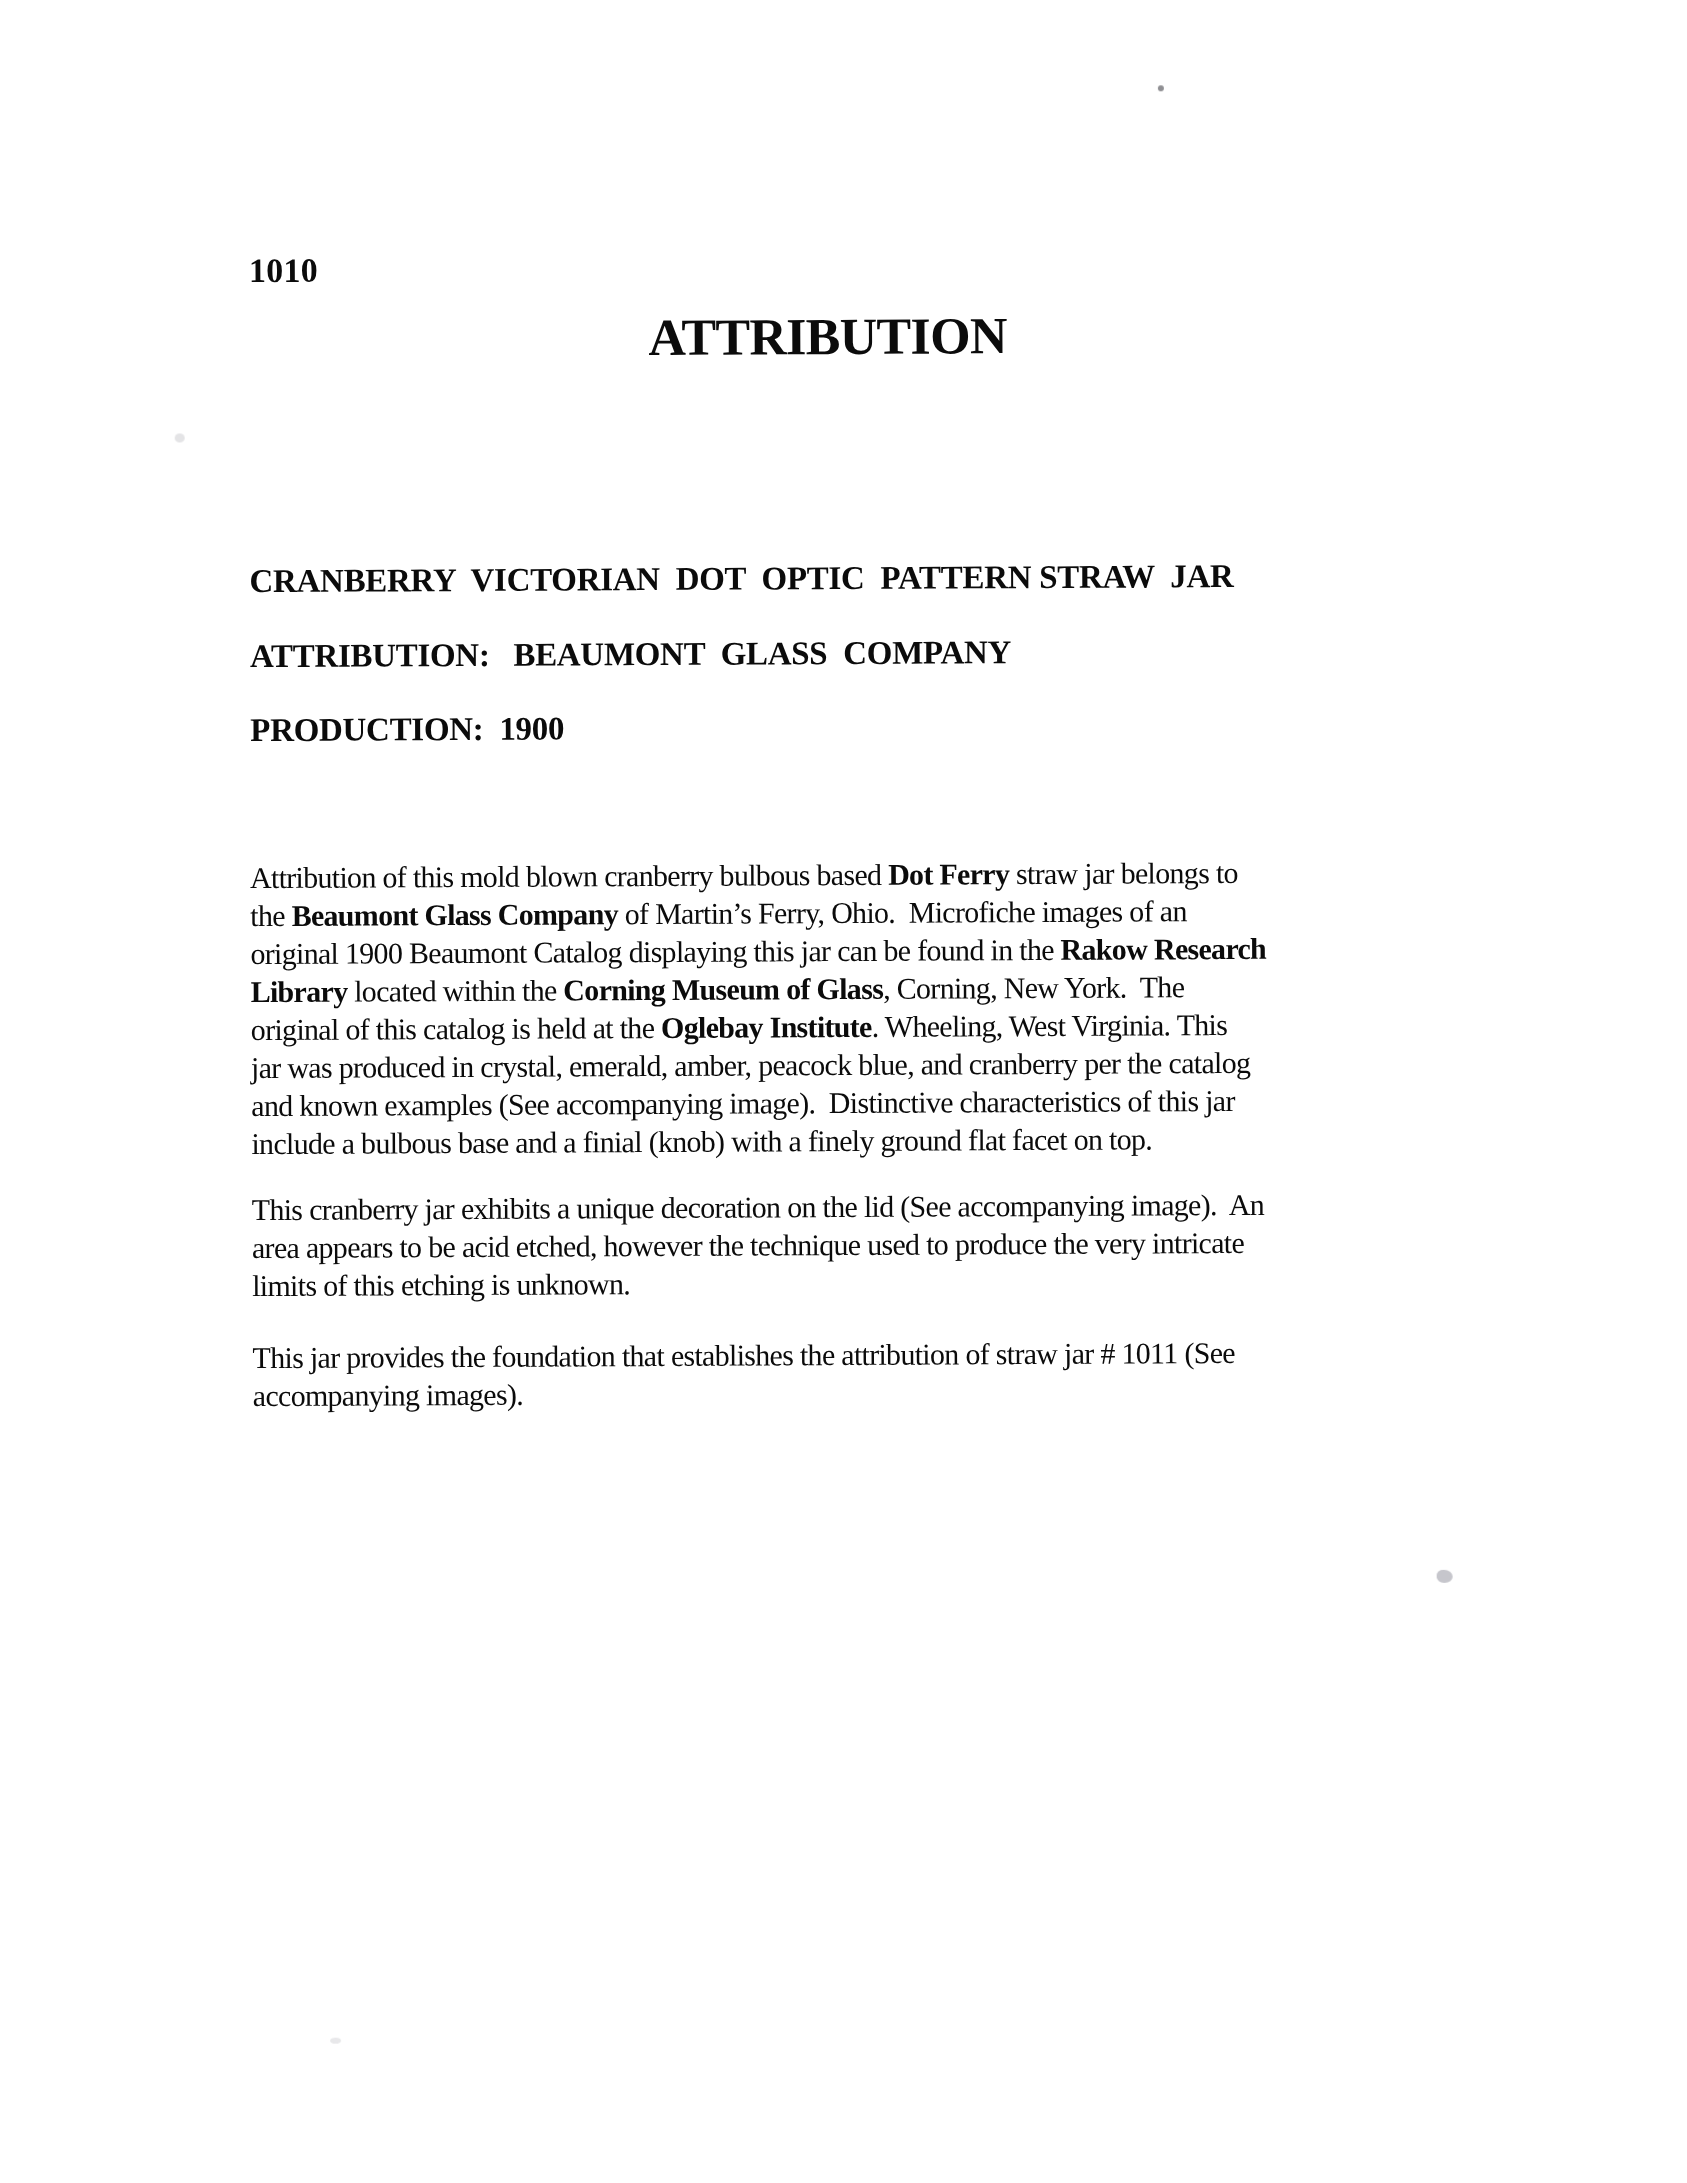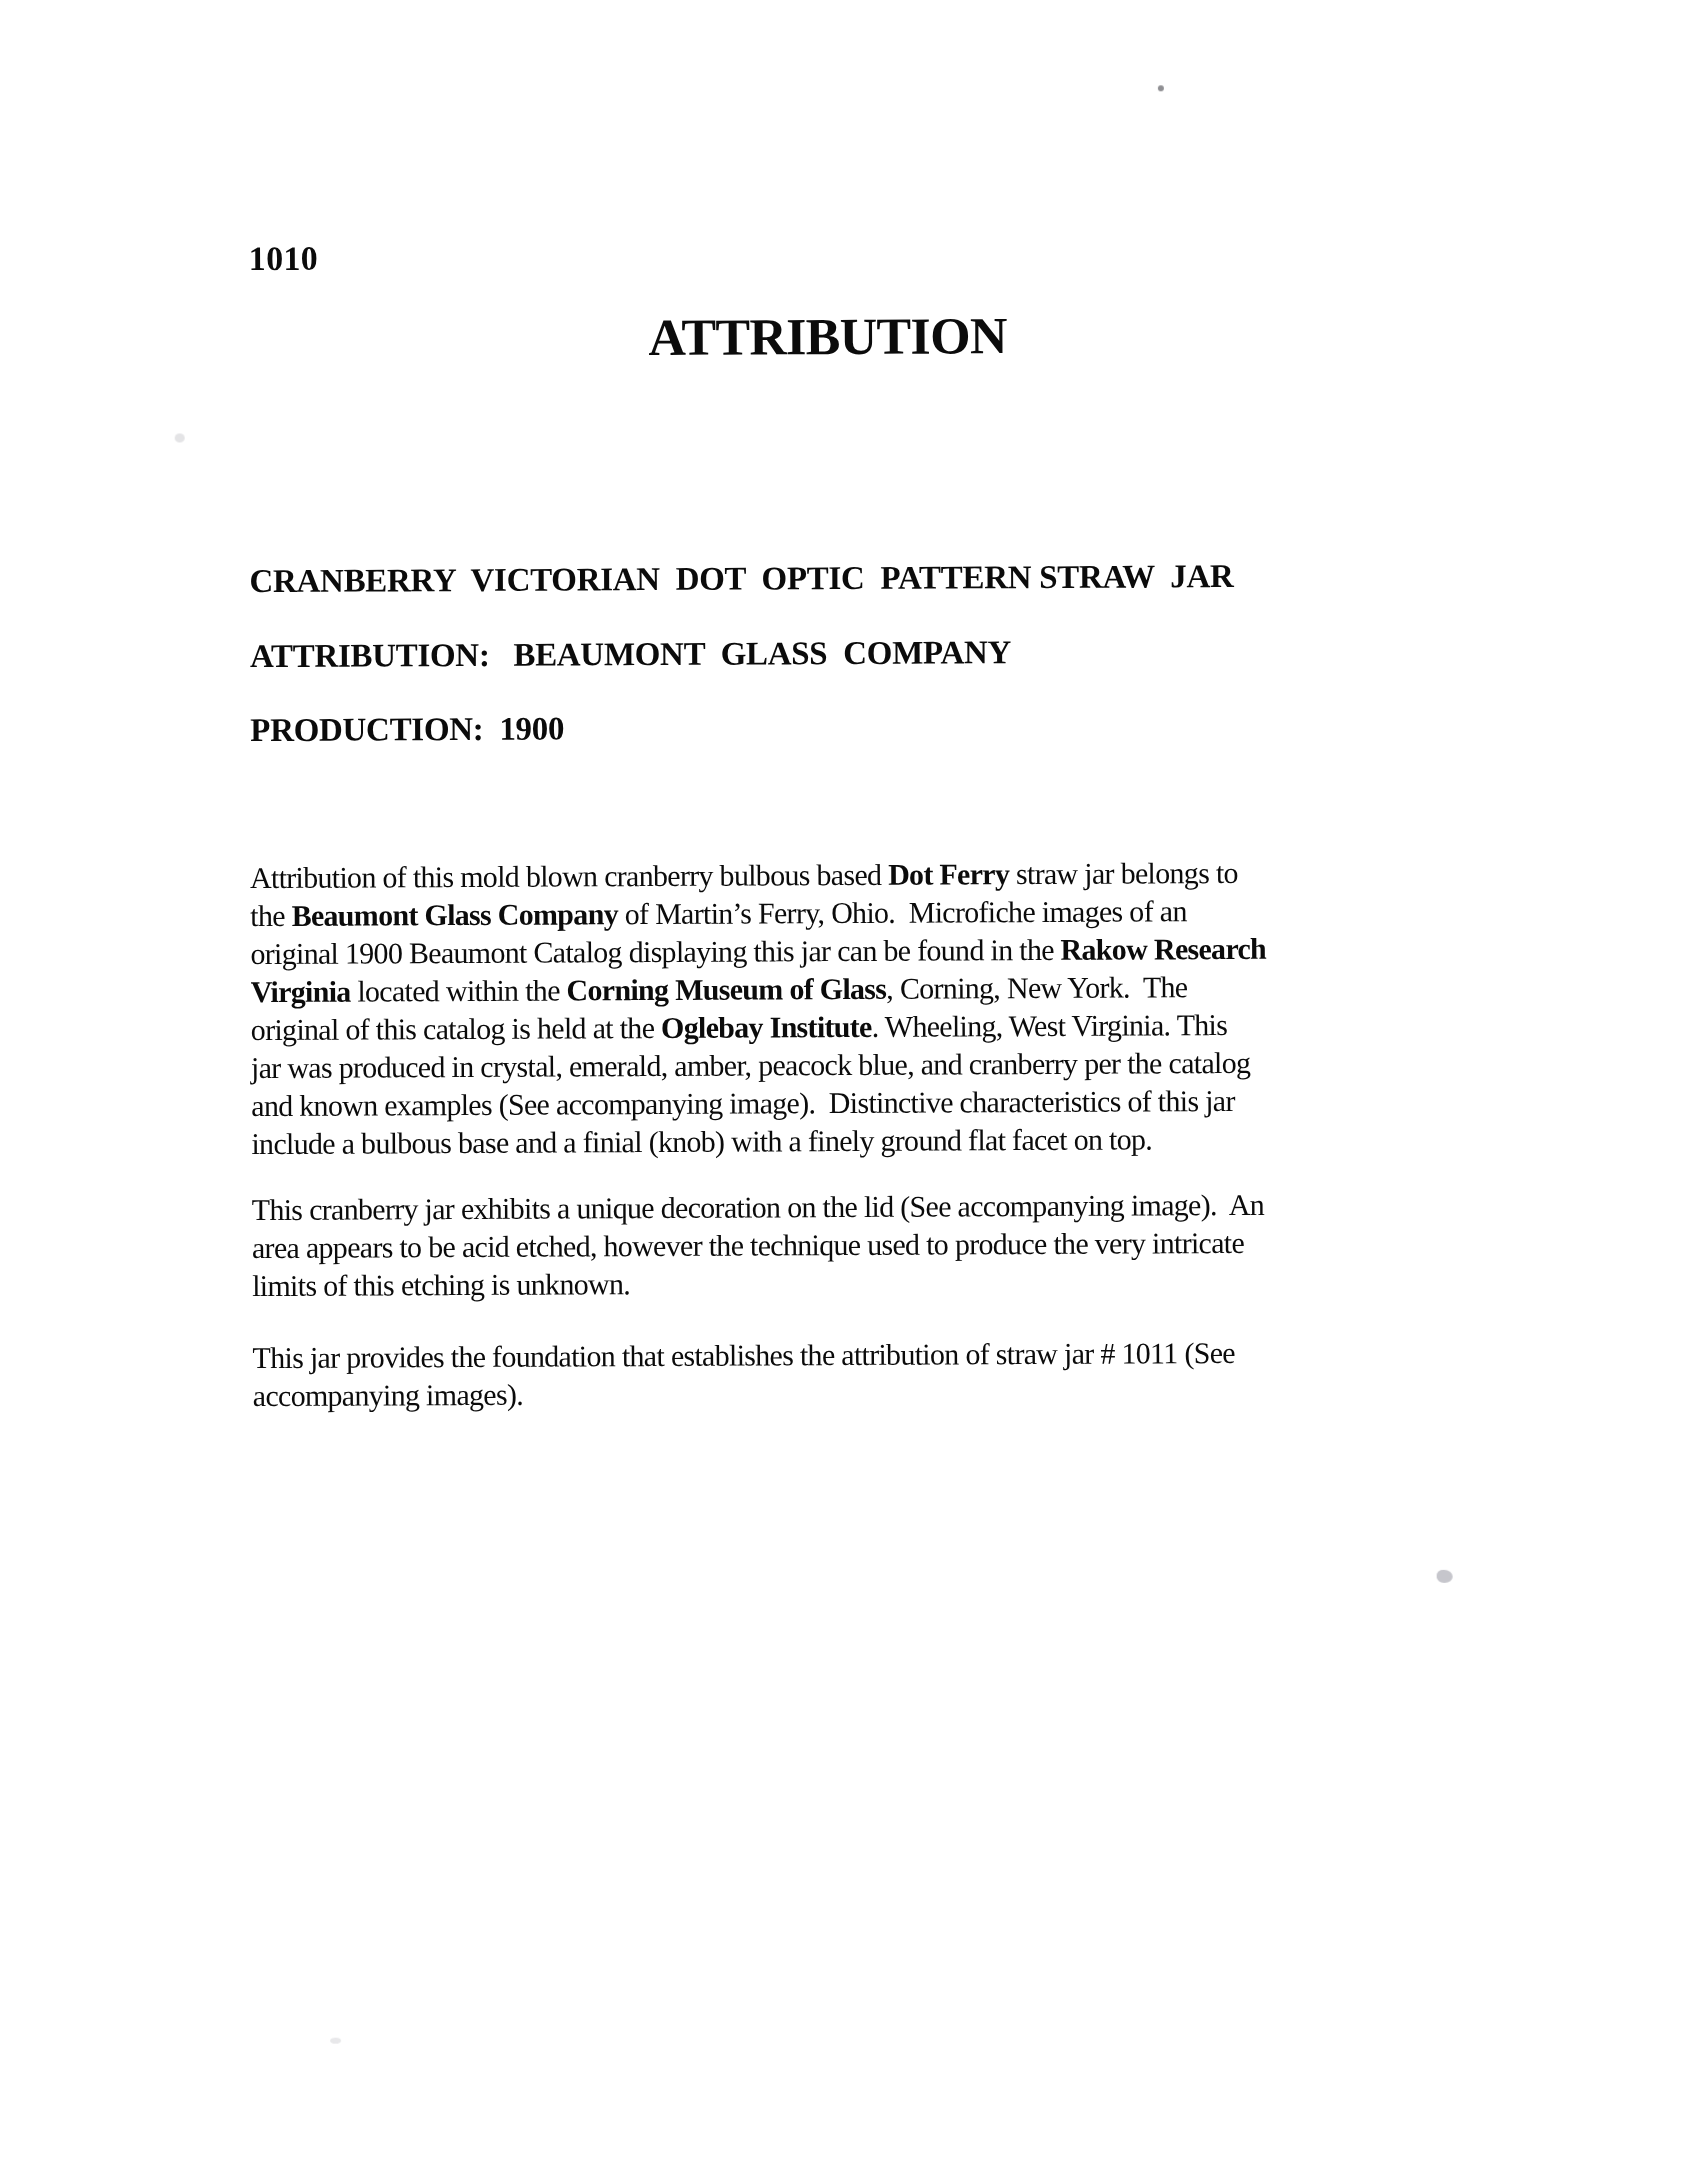--- a/index.html
+++ b/index.html
@@ -18,21 +18,21 @@
   }
   .content {
     position: absolute;
     left: 0; top: 0; right: 0; bottom: 0;
     transform: rotate(-0.3deg);
     transform-origin: 50% 40%;
   }
   .page-number {
     position: absolute;
     left: 252px;
-    top: 239px;
+    top: 251px;
     font-size: 34px;
     font-weight: bold;
     letter-spacing: 0.3px;
     line-height: 1;
     white-space: pre;
   }
   .doc-title {
     position: absolute;
     left: -13.2px;
     top: 311px;
@@ -113,21 +113,21 @@
     <div class="heading heading-1">CRANBERRY  VICTORIAN  DOT  OPTIC  PATTERN STRAW  JAR</div>
 
     <div class="heading heading-2">ATTRIBUTION:   BEAUMONT  GLASS  COMPANY</div>
 
     <div class="heading heading-3">PRODUCTION:  1900</div>
 
     <div class="paragraph paragraph-1">
         <div class="line"><span>Attribution of this mold blown cranberry bulbous based </span><span class="b">Dot Ferry</span><span> straw jar belongs to</span></div>
         <div class="line"><span>the </span><span class="b">Beaumont Glass Company</span><span> of Martin’s Ferry, Ohio.  Microfiche images of an</span></div>
         <div class="line"><span>original 1900 Beaumont Catalog displaying this jar can be found in the </span><span class="b">Rakow Research</span></div>
-        <div class="line"><span class="b">Virginia</span><span> located within the </span><span class="b">Corning Museum of Glass</span><span>, Corning, New York.  The</span></div>
+        <div class="line"><span class="b">Library</span><span> located within the </span><span class="b">Corning Museum of Glass</span><span>, Corning, New York.  The</span></div>
         <div class="line"><span>original of this catalog is held at the </span><span class="b">Oglebay Institute</span><span>. Wheeling, West Virginia. This</span></div>
         <div class="line"><span>jar was produced in crystal, emerald, amber, peacock blue, and cranberry per the catalog</span></div>
         <div class="line"><span>and known examples (See accompanying image).  Distinctive characteristics of this jar</span></div>
         <div class="line"><span>include a bulbous base and a finial (knob) with a finely ground flat facet on top.</span></div>
       </div>
 
     <div class="paragraph paragraph-2">
         <div class="line"><span>This cranberry jar exhibits a unique decoration on the lid (See accompanying image).  An</span></div>
         <div class="line"><span>area appears to be acid etched, however the technique used to produce the very intricate</span></div>
         <div class="line"><span>limits of this etching is unknown.</span></div>

